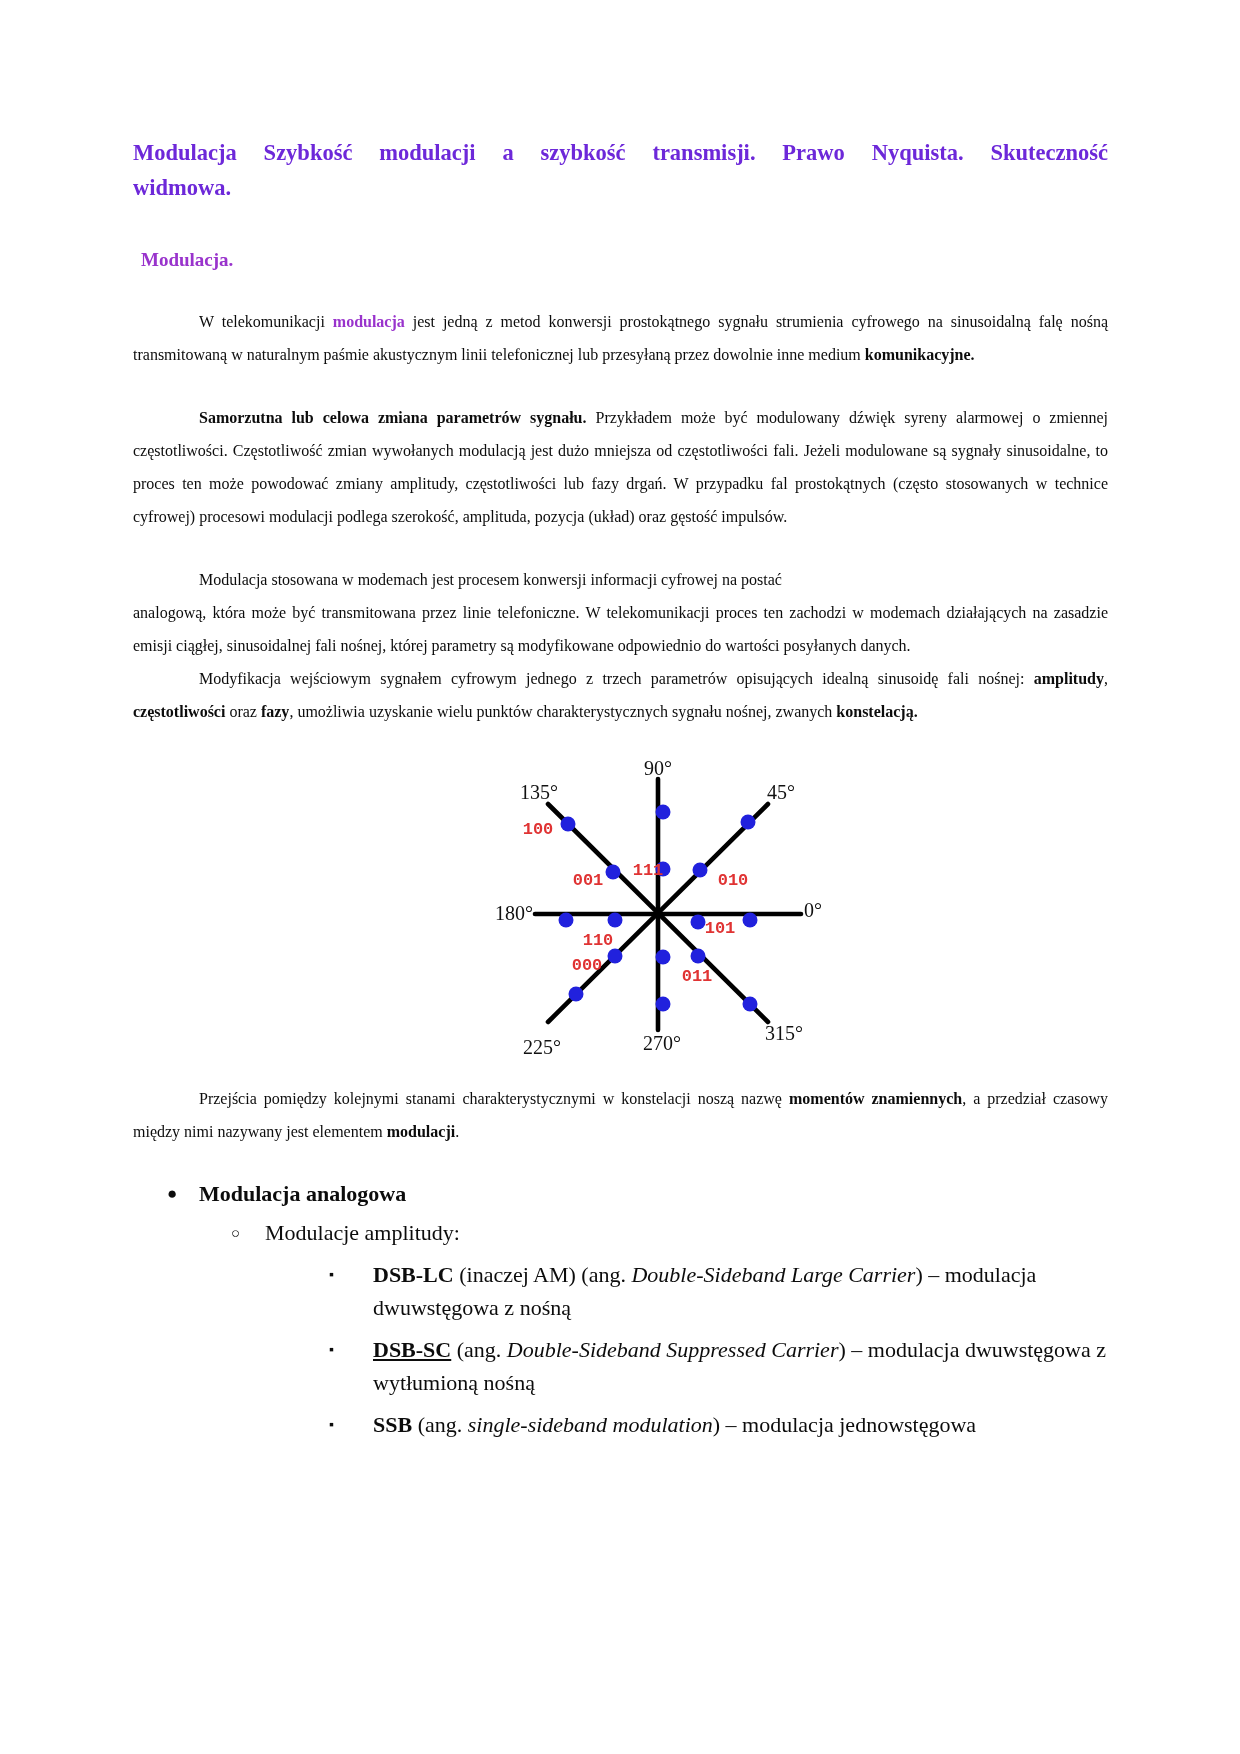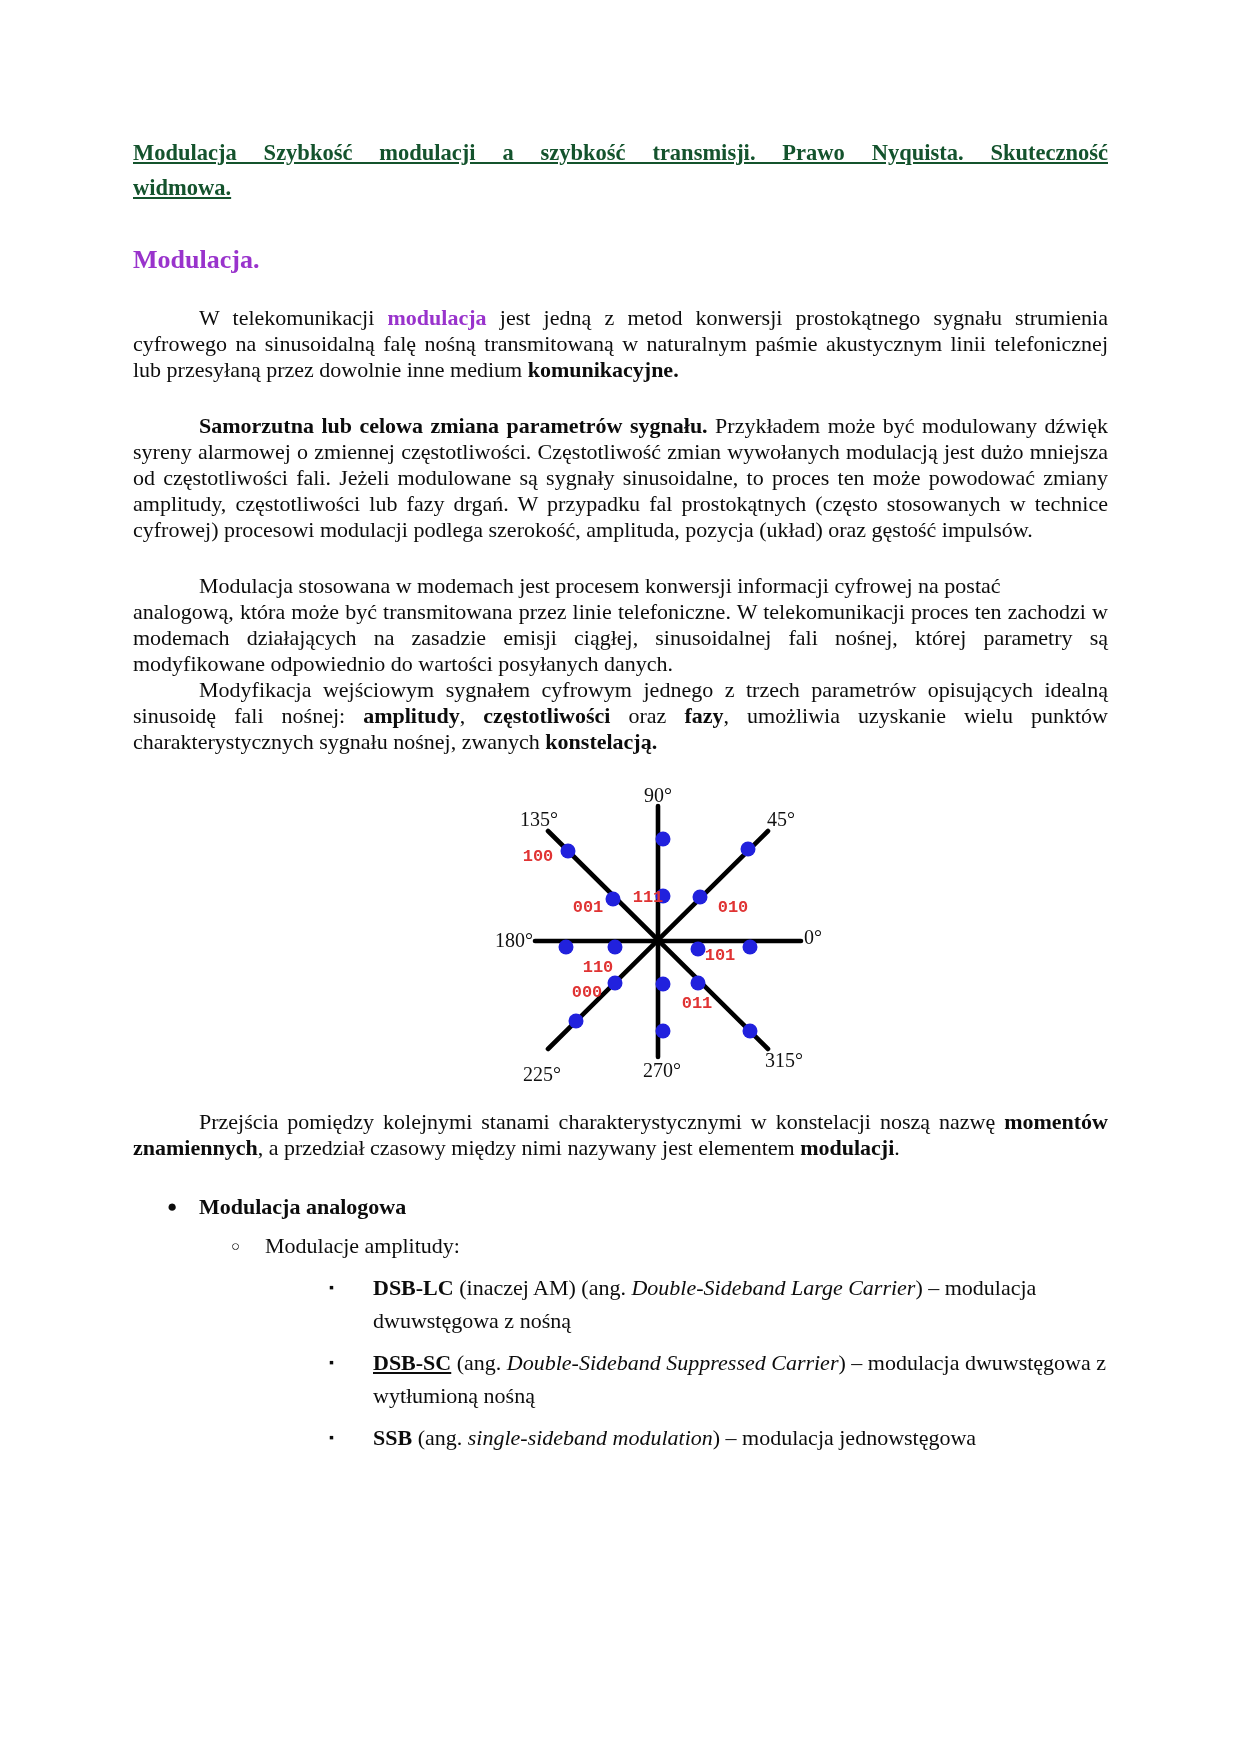--- a/index.html
+++ b/index.html
@@ -15,28 +15,28 @@
   }
   .doc-title {
     font-size: 22.5px;
     font-weight: bold;
     line-height: 35px;
     margin: 0 0 40px 0;
   }
   .doc-title .tl1 { display: block; text-align: justify; text-align-last: justify; }
   .doc-title .tl2 { display: block; }
   .section-heading {
-    font-size: 26px;
+    font-size: 19px;
     font-weight: bold;
     line-height: 30px;
-    margin: 0 0 30px 0;
+    margin: 0 0 30px 8px;
   }
   p.para {
-    font-size: 22px;
-    line-height: 26px;
+    font-size: 16px;
+    line-height: 33px;
     text-align: justify;
     text-indent: 66px;
     margin: 0 0 30px 0;
   }
   p.para.tight { margin-bottom: 0; }
   .diagram-wrap {
     margin: 24px 0 0 0;
     height: 330px;
   }
   .diagram-wrap svg { display: block; margin-left: 350px; }
@@ -54,21 +54,21 @@
   .li.l1 { padding-left: 66px;  font-weight: bold; margin-top: 0; }
   .li.l1 .marker { left: 34px;  font-size: 17px; }
   .li.l2 { padding-left: 132px; margin-top: 7px; }
   .li.l2 .marker { left: 98px;  font-size: 15px; }
   .li.l3 { padding-left: 240px; margin-top: 9px; line-height: 33px; }
   .li.l3 .marker { left: 196px; font-size: 14px; }
 </style>
 </head>
 <body>
 
-<div class="doc-title" style="color: #14532d; text-decoration: underline;">
+<div class="doc-title" style="color: #6d28d9;">
   <span class="tl1">Modulacja Szybkość modulacji a szybkość transmisji. Prawo Nyquista. Skuteczność</span>
   <span class="tl2">widmowa.</span>
 </div>
 
 <div class="section-heading" style="color: rgb(153, 51, 204);">Modulacja.</div>
 
 <p class="para"><span>W telekomunikacji </span><span style="font-weight: bold; color: rgb(153, 51, 204);">modulacja</span><span> jest jedną z metod konwersji prostokątnego sygnału strumienia cyfrowego na sinusoidalną falę nośną transmitowaną w naturalnym paśmie akustycznym linii telefonicznej lub przesyłaną przez dowolnie inne medium </span><span style="font-weight: bold;">komunikacyjne.</span></p>
 
 <p class="para"><span style="font-weight: bold;">Samorzutna lub celowa zmiana parametrów sygnału.</span><span> Przykładem może być modulowany dźwięk syreny alarmowej o zmiennej częstotliwości. Częstotliwość zmian wywołanych modulacją jest dużo mniejsza od częstotliwości fali. Jeżeli modulowane są sygnały sinusoidalne, to proces ten może powodować zmiany amplitudy, częstotliwości lub fazy drgań. W przypadku fal prostokątnych (często stosowanych w technice cyfrowej) procesowi modulacji podlega szerokość, amplituda, pozycja (układ) oraz gęstość impulsów.</span></p>
 

